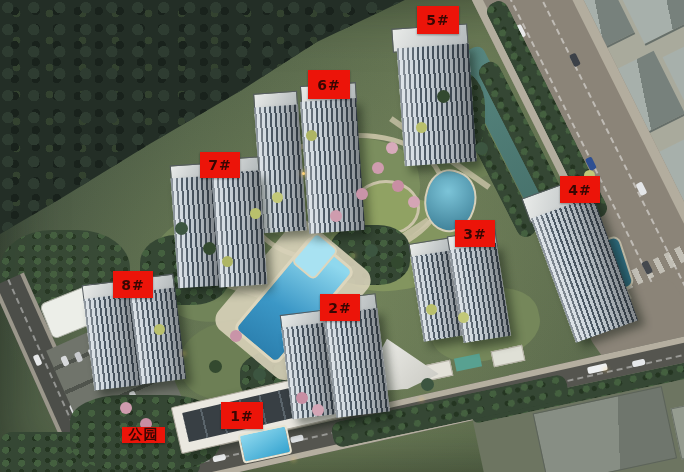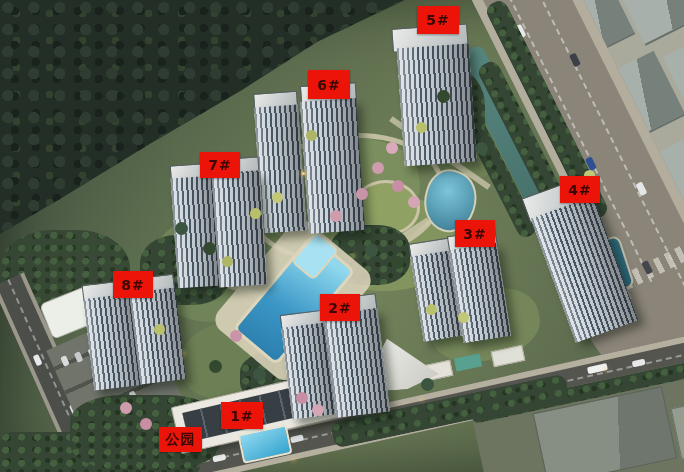--- a/index.html
+++ b/index.html
@@ -230,16 +230,16 @@
 
   <div class="abs" id="labels" style="left:0;top:0;width:684px;height:472px;pointer-events:none;">
       <div class="blabel" style="left: 417px; top: 6px; width: 42px; height: 28px;">5#</div>
       <div class="blabel" style="left: 308px; top: 70px; width: 42px; height: 29px;">6#</div>
       <div class="blabel" style="left: 200px; top: 152px; width: 40px; height: 26px;">7#</div>
       <div class="blabel" style="left: 560px; top: 176px; width: 40px; height: 27px;">4#</div>
       <div class="blabel" style="left: 455px; top: 220px; width: 40px; height: 27px;">3#</div>
       <div class="blabel" style="left: 113px; top: 271px; width: 40px; height: 27px;">8#</div>
       <div class="blabel" style="left: 320px; top: 294px; width: 40px; height: 27px;">2#</div>
       <div class="blabel" style="left: 221px; top: 402px; width: 42px; height: 27px;">1#</div>
-      <div class="blabel" style="left: 122px; top: 427px; width: 43px; height: 25px; margin-left: 37px;">公园</div>
+      <div class="blabel" style="left: 122px; top: 427px; width: 43px; height: 16px;">公园</div>
     </div>
 
 </div>
 
 </body></html>

